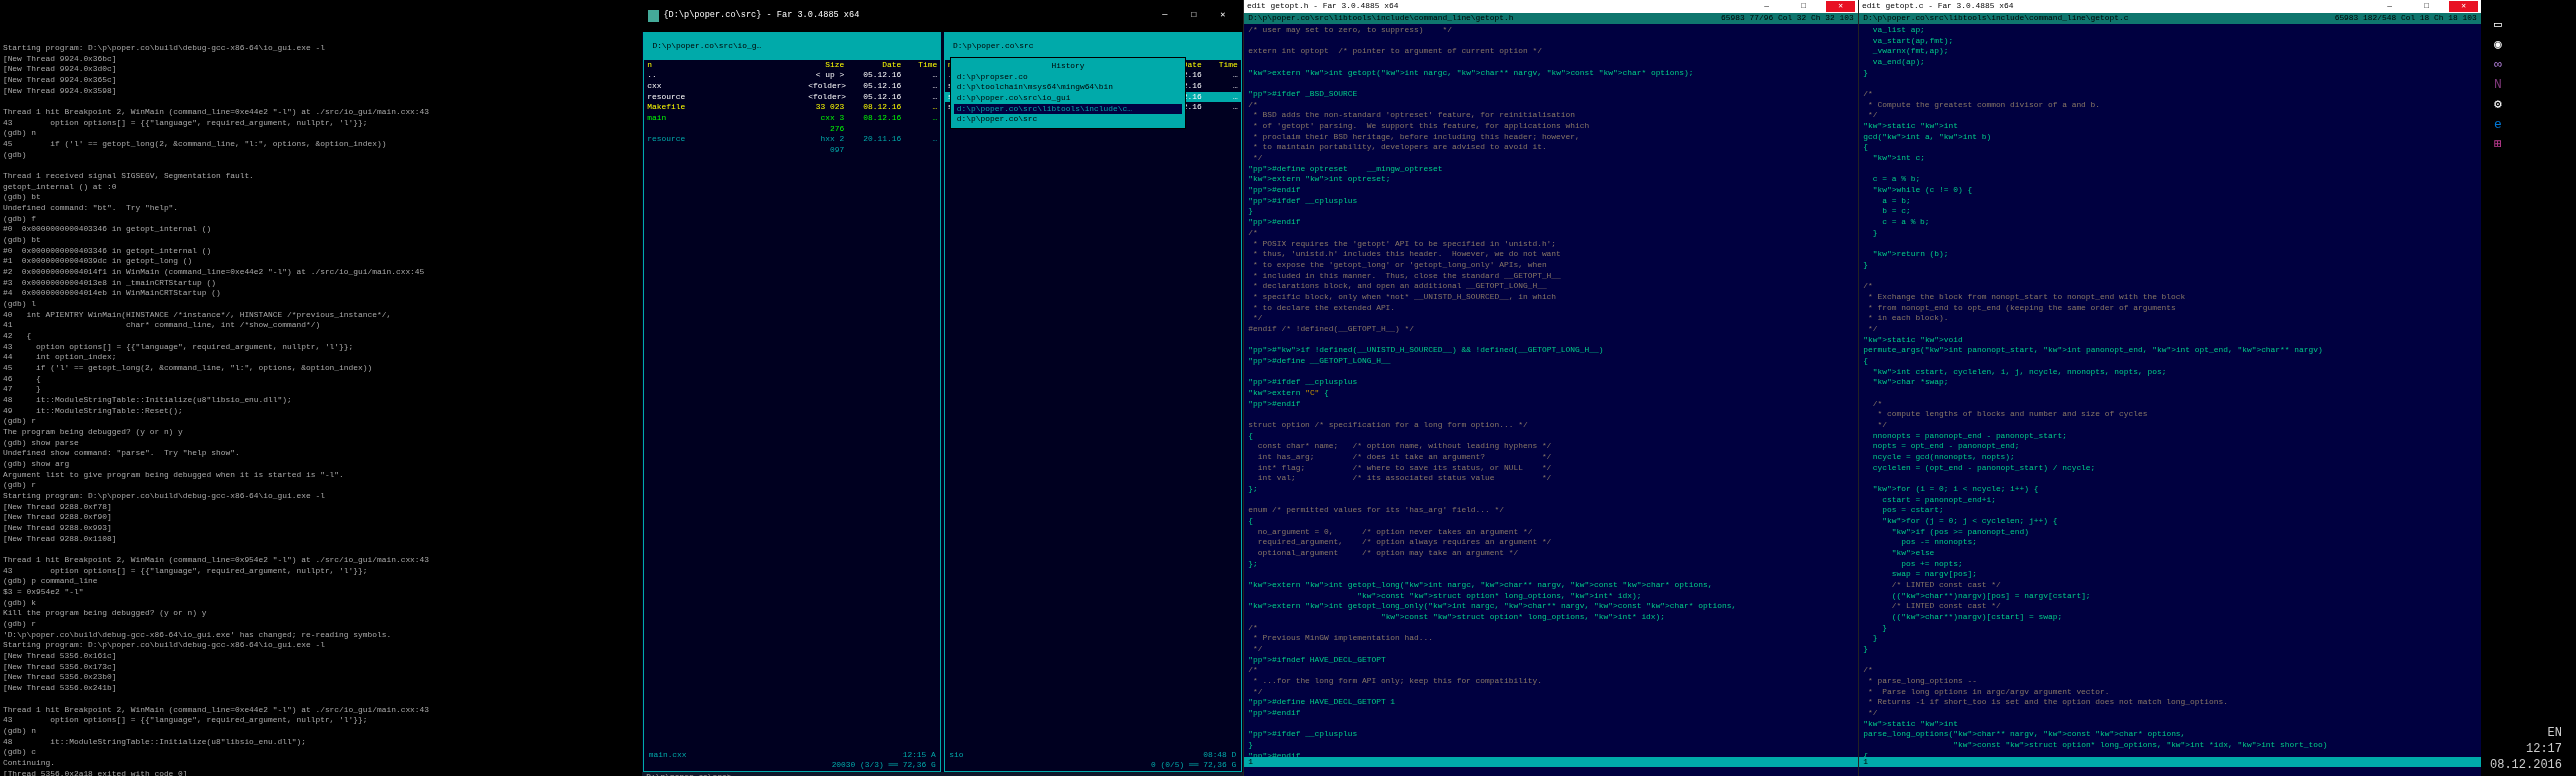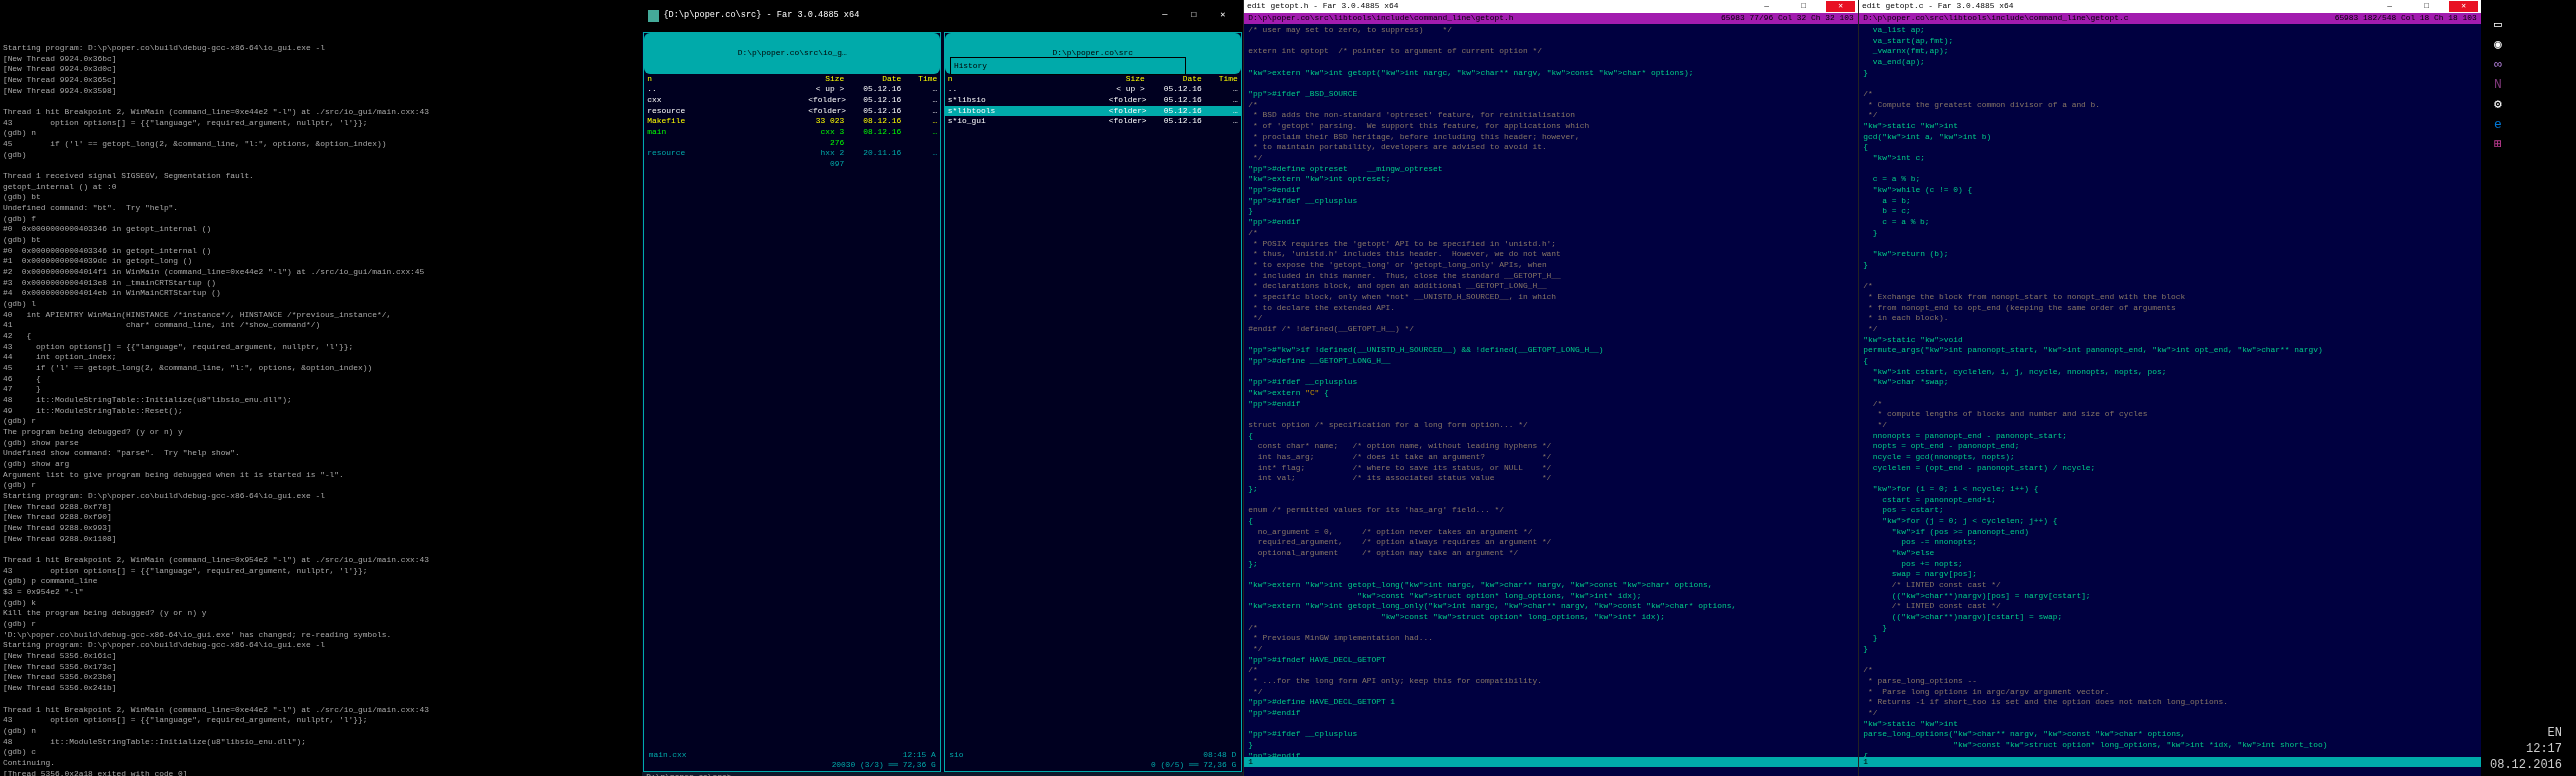--- a/index.html
+++ b/index.html
@@ -49,23 +49,21 @@
 .far-panel {
   flex: 1;
   border: 1.4px solid #0aa;
   margin: 0 1.4px;
   display: flex;
   flex-direction: column;
 }
 .far-panel-header {
   background: #0aa;
   color: #000;
-  text-align: center;
-  padding: 15px;
-  border-radius: 6px;
+  padding: 8px;
 }
 .far-col-hdr {
   display: flex;
   color: #ff0;
   padding: 0 2.9px;
 }
 .far-col-hdr span:nth-child(1){ flex: 2; }
 .far-col-hdr span:nth-child(2){ width: 36px; text-align: right; }
 .far-col-hdr span:nth-child(3){ width: 57px; text-align: right; }
 .far-col-hdr span:nth-child(4){ width: 36px; text-align: right; }
@@ -79,21 +77,21 @@
 .far-history {
   position: absolute;
   top: 57px;
   left: 308px;
   width: 236px;
   background: #0aa;
   border: 1.4px solid #000;
   z-index: 10;
   padding: 2.9px;
 }
-.far-history-title { color: #000; }
+.far-history-title { color: #000; text-align: center; }
 .far-history-item { color: #000; padding: 0 2.9px; }
 .far-history-item.sel { background: #000040; color: #0aa; }
 .far-footer {
   color: #0aa;
   padding: 0 4.3px;
   display: flex;
   justify-content: space-between;
 }
 .far-status {
   background: #0f172a;
@@ -116,21 +114,21 @@
   display: flex;
   align-items: center;
   font-size: 7.9px;
   padding: 0 2.9px;
   gap: 8px;
 }
 .ed-titlebar .spacer { flex: 1; }
 .ed-titlebar .wb { width: 29px; text-align: center; cursor: pointer; }
 .ed-titlebar .wb.close { background: #e81123; color: #fff; }
 .ed-header {
-  background: #a21caf;
+  background: #0f766e;
   color: #000;
   padding: 0 4.3px;
   white-space: nowrap;
   display: flex;
 }
 .ed-header .fname { flex: 1; overflow: hidden; }
 .ed-body {
   padding: 1.4px 4.3px;
   white-space: pre;
   color: #0c8;
@@ -355,20 +353,27 @@
         <span>08:48 D</span>
       </div>
       <div class="far-footer">
         <span></span>
           <span>0 (0/5) ══ 72,36 G</span>
       </div>
     </div>
   </div>
   <div class="far-history">
     <div class="far-history-title">History</div>
+    <div id="far-history-items">
+        <div class="far-history-item">d:\p\propser.co</div>
+        <div class="far-history-item">d:\p\toolchain\msys64\mingw64\bin</div>
+        <div class="far-history-item">d:\p\poper.co\src\io_gui</div>
+        <div class="far-history-item sel">d:\p\poper.co\src\libtools\include\c…</div>
+        <div class="far-history-item">d:\p\poper.co\src</div>
+      </div>
   </div>
   <div class="far-status">D:\p\poper.co\src&gt;</div>
 </div>
 
 <div class="pane-editor editor1">
   <div class="ed-titlebar">
     <span>edit getopt.h - Far 3.0.4885 x64</span>
     <div class="spacer"></div>
     <span class="wb">—</span>
     <span class="wb">□</span>

